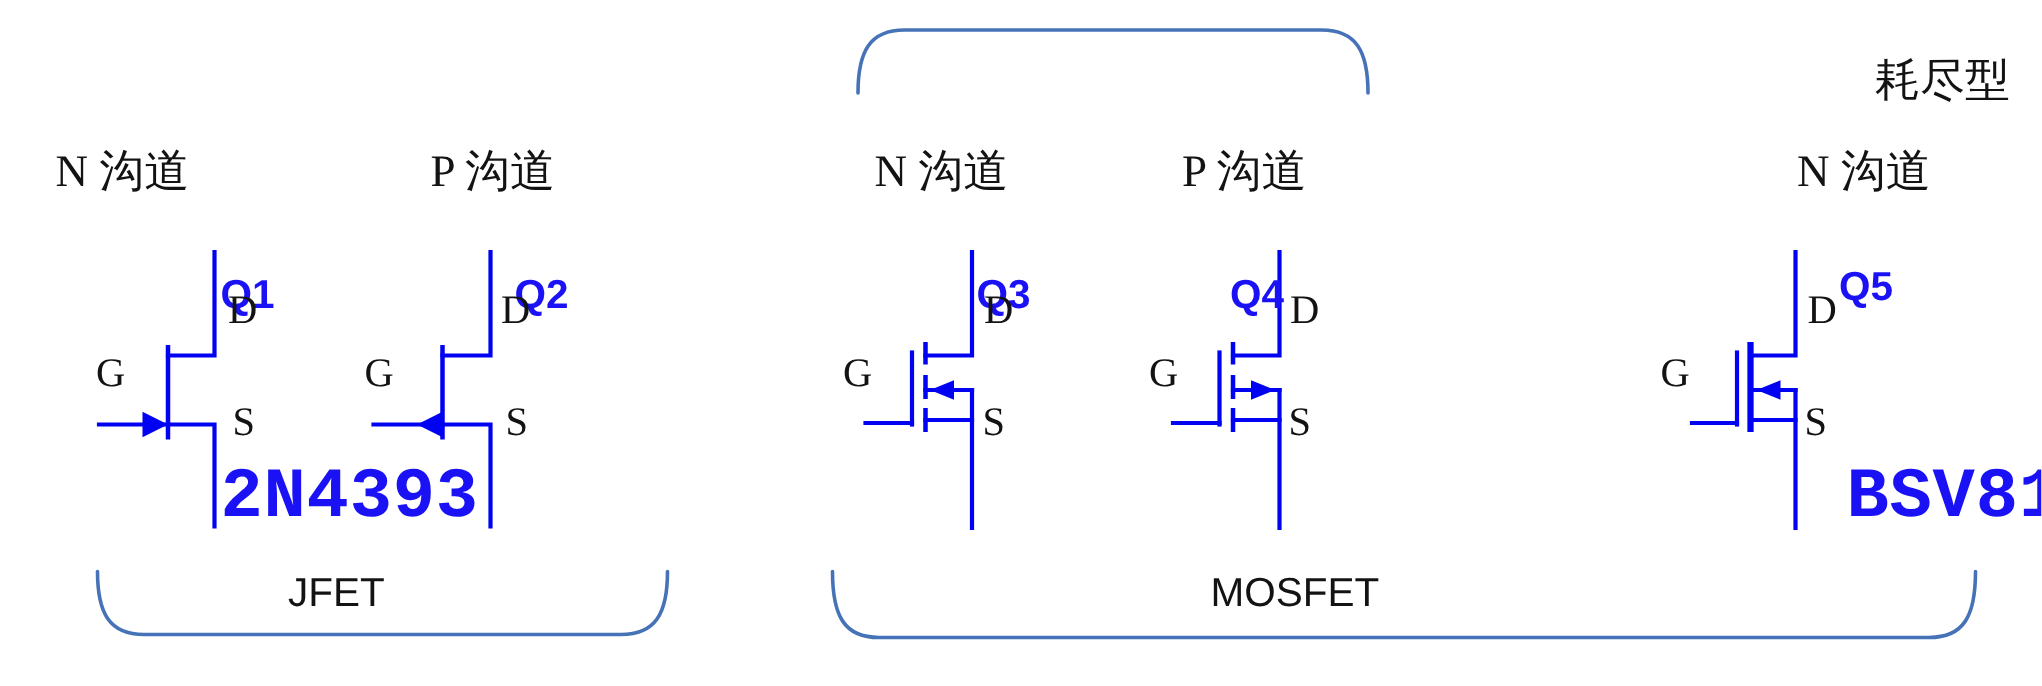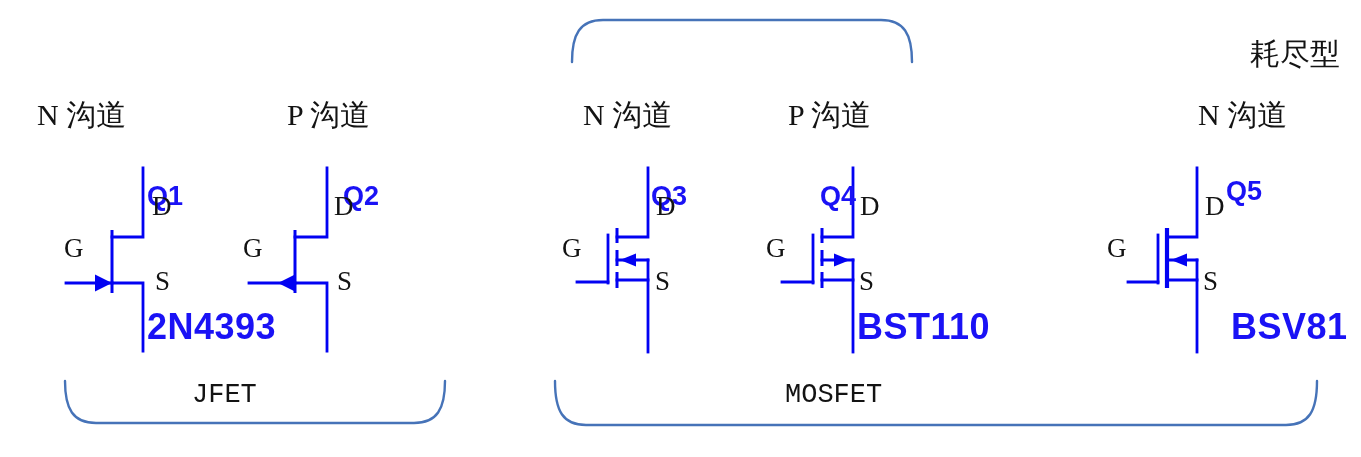--- a/index.html
+++ b/index.html
@@ -11,23 +11,23 @@
   }
   html,body{margin:0;padding:0;background:#fff;}
   .canvas{
     position:relative;width:1361px;height:457px;background:var(--bg);
     overflow:hidden;font-family:"Liberation Serif",serif;
   }
   .canvas svg{position:absolute;left:0;top:0;}
   .lbl{position:absolute;line-height:1;white-space:nowrap;color:var(--text);}
   .cn{font-size:30px;font-family:"Liberation Serif",serif;}
   .pin{font-size:27px;font-family:"Liberation Serif",serif;}
-  .family{font-size:27px;font-family:Liberation Mono, monospace;}
+  .family{font-size:27px;font-family:Liberation Sans, sans-serif;}
   .des{font-size:27px;font-weight:bold;font-family:"Liberation Sans",sans-serif;color:var(--part-label);}
-  .part{font-size:36px;font-weight:bold;font-family:Liberation Sans, sans-serif;color:var(--part-label);letter-spacing:.5px;}
+  .part{font-size:47px;font-weight:bold;font-family:Liberation Mono, monospace;color:var(--part-label);letter-spacing:.5px;}
   .wire{stroke:var(--circuit);stroke-width:2.8;fill:none;stroke-linecap:square;}
   .chan{stroke:var(--circuit);stroke-width:3;fill:none;stroke-linecap:butt;}
   .chan-solid{stroke:var(--circuit);stroke-width:4.2;fill:none;stroke-linecap:butt;}
   .arrow{fill:var(--circuit);stroke:none;}
   .brace{stroke:var(--brace);stroke-width:2.4;fill:none;stroke-linecap:round;}
 </style>
 </head>
 <body>
 
 <div class="canvas">
@@ -114,19 +114,18 @@
   <div class="lbl pin" style="left:766px;top:235px;">G</div>
   <div class="lbl pin" style="left:1107px;top:235px;">G</div>
 
   <div class="lbl pin" style="left:155px;top:268px;">S</div>
   <div class="lbl pin" style="left:337px;top:268px;">S</div>
   <div class="lbl pin" style="left:655px;top:268px;">S</div>
   <div class="lbl pin" style="left:859px;top:268px;">S</div>
   <div class="lbl pin" style="left:1203px;top:268px;">S</div>
 
   <div class="lbl part" style="left:147px;top:309px;">2N4393</div>
-  <div class="lbl part" style="left:857px;top:309px;">BST110</div>
   <div class="lbl part" style="left:1231px;top:309px;">BSV81</div>
 
   <div class="lbl family" style="left:192px;top:382px;">JFET</div>
-  <div class="lbl family" style="left:785px;top:382px;">MOSFET</div>
+  <div class="lbl family" style="left:807px;top:382px;">MOSFET</div>
 
 </div>
 
 </body></html>

